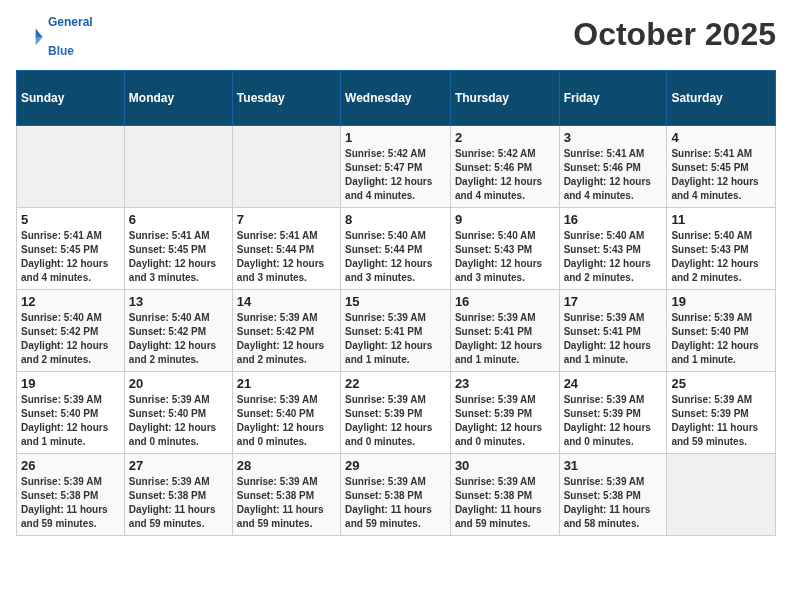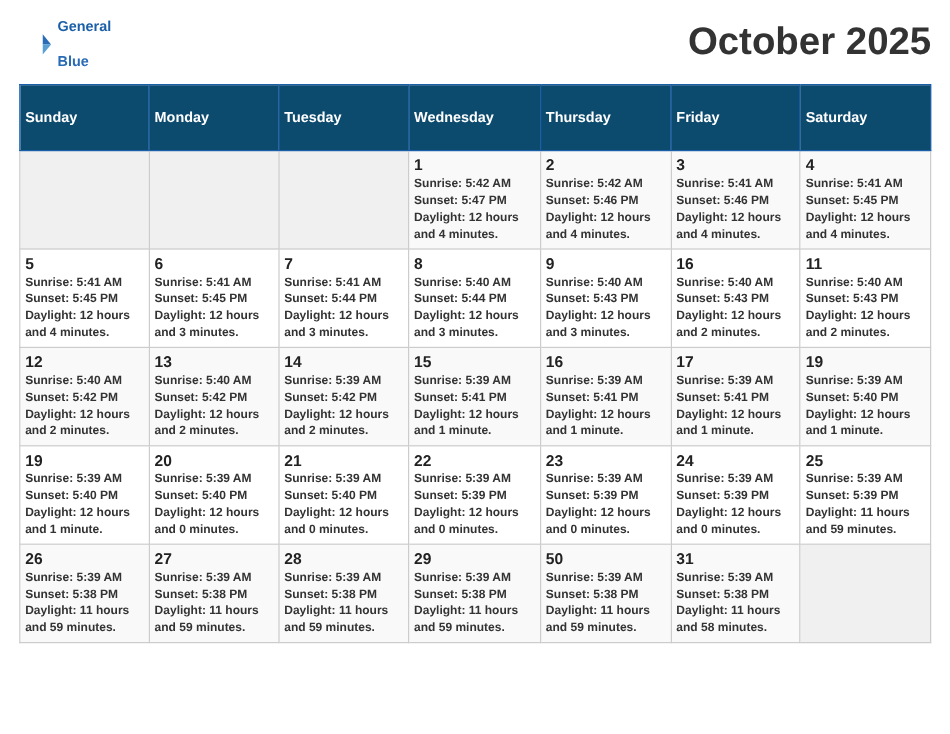--- a/index.html
+++ b/index.html
@@ -329,21 +329,21 @@
 and 59 minutes.</div>
         </td>
         <td>
           <div class="day-num">29</div>
           <div class="day-info" style="white-space: pre-line;">Sunrise: 5:39 AM
 Sunset: 5:38 PM
 Daylight: 11 hours
 and 59 minutes.</div>
         </td>
         <td>
-          <div class="day-num">50</div>
+          <div class="day-num">30</div>
           <div class="day-info" style="white-space: pre-line;">Sunrise: 5:39 AM
 Sunset: 5:38 PM
 Daylight: 11 hours
 and 59 minutes.</div>
         </td>
         <td>
           <div class="day-num">31</div>
           <div class="day-info" style="white-space: pre-line;">Sunrise: 5:39 AM
 Sunset: 5:38 PM
 Daylight: 11 hours

